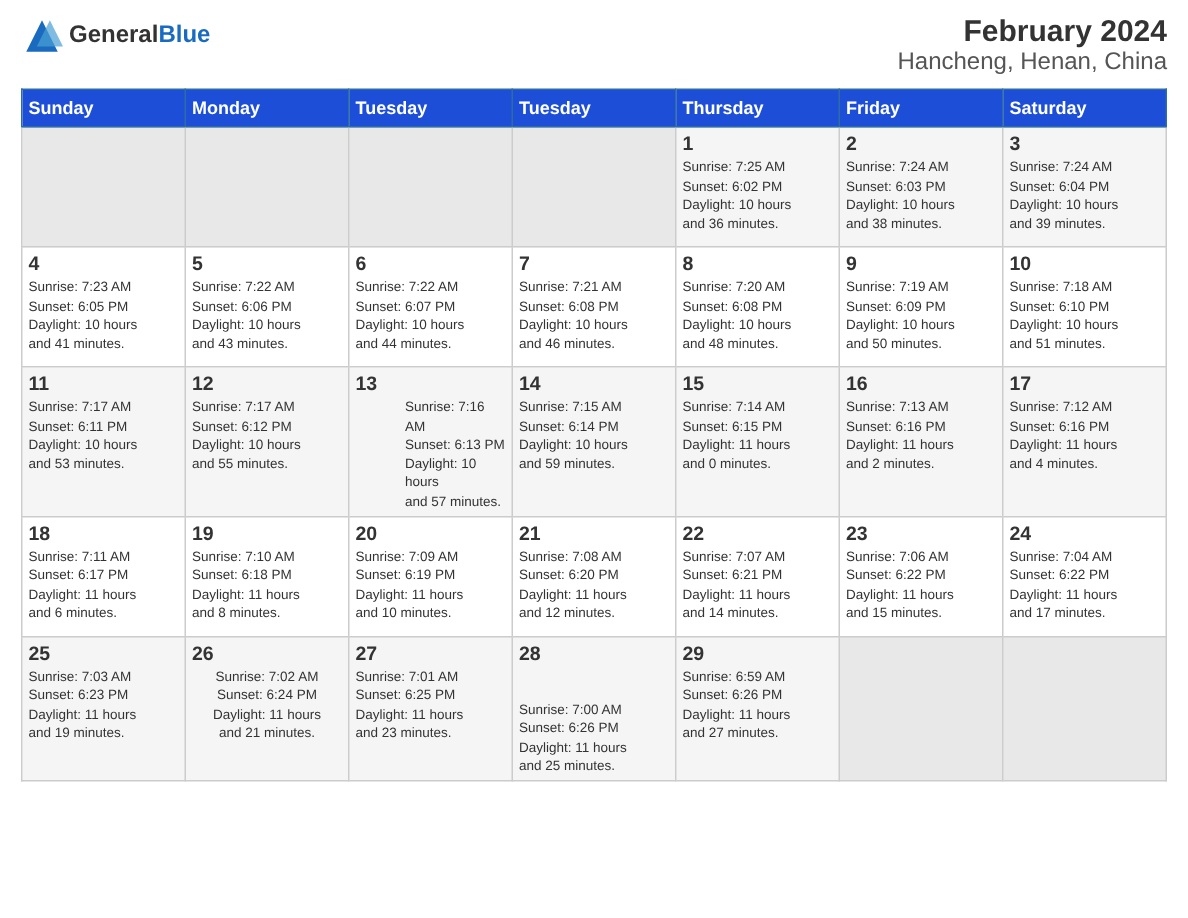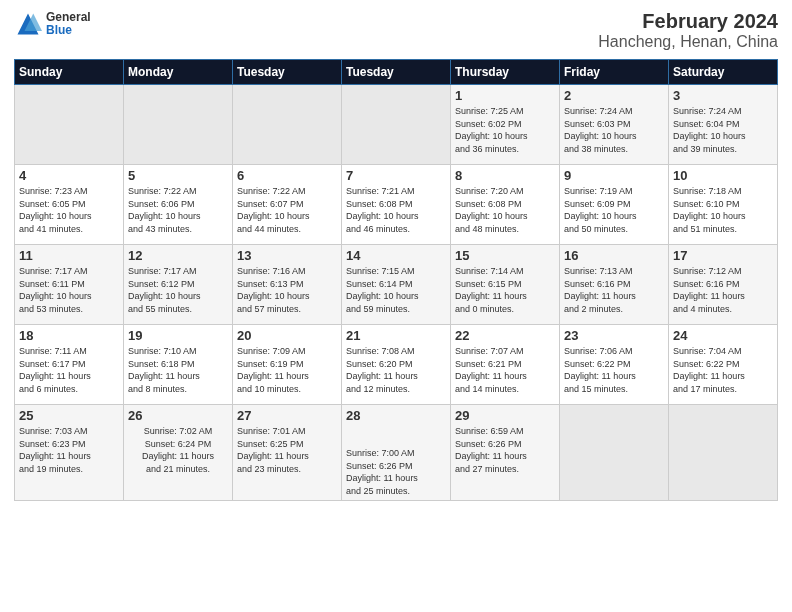--- a/index.html
+++ b/index.html
@@ -21,22 +21,21 @@
       align-items: flex-start;
       margin-bottom: 8px;
     }
     .logo {
       display: flex;
       align-items: center;
       gap: 4px;
     }
     .logo-text {
       display: flex;
-      flex-direction: column;
-      font-size: 12px;
+      font-size: 16px;
       font-weight: bold;
       line-height: 1.1;
     }
     .logo-general { color: #333; }
     .logo-blue { color: #1a6bbf; }
     .logo-icon {
       width: 28px;
       height: 28px;
     }
     .title-block {
@@ -50,21 +49,21 @@
     .subtitle {
       font-size: 16px;
       color: #555;
     }
     table {
       width: 100%;
       border-collapse: collapse;
       table-layout: fixed;
     }
     thead tr {
-      background: #0f172a;
+      background: #1d4ed8;
     }
     thead th {
       color: #fff;
       font-size: 12px;
       font-weight: bold;
       padding: 5px 4px;
       border: 1px solid #2e6da4;
       text-align: left;
     }
     tbody tr {
@@ -221,21 +220,21 @@
           </td>
           <td>
             <span class="day-number">12</span>
             <div class="day-info" style="white-space: pre-line;">Sunrise: 7:17 AM
 Sunset: 6:12 PM
 Daylight: 10 hours
 and 55 minutes.</div>
           </td>
           <td>
             <span class="day-number">13</span>
-            <div class="day-info" style="white-space: pre-line;">Sunrise: 7:16 AM
+            <div class="day-info" style="white-space: pre-line; margin-left: 33px;">Sunrise: 7:16 AM
 Sunset: 6:13 PM
 Daylight: 10 hours
 and 57 minutes.</div>
           </td>
           <td>
             <span class="day-number">14</span>
             <div class="day-info" style="white-space: pre-line;">Sunrise: 7:15 AM
 Sunset: 6:14 PM
 Daylight: 10 hours
 and 59 minutes.</div>

